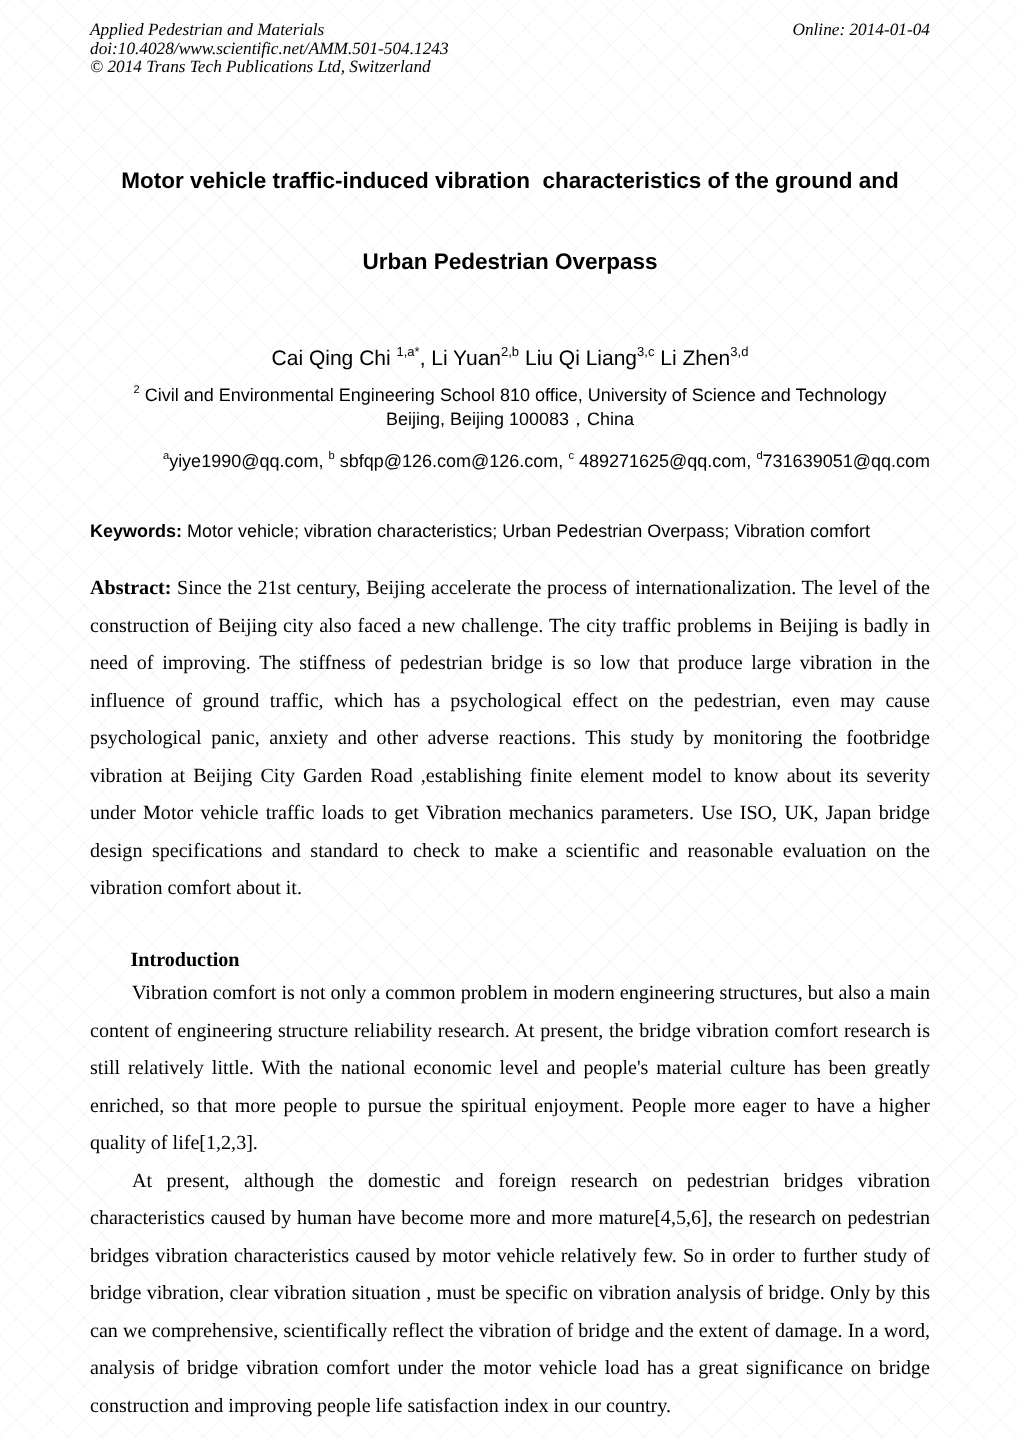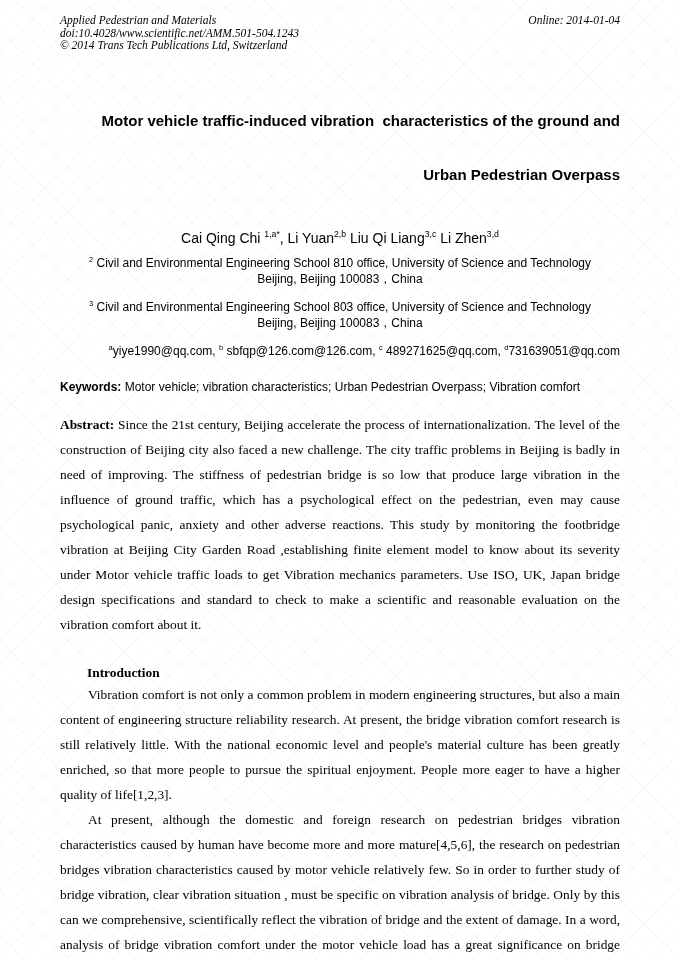--- a/index.html
+++ b/index.html
@@ -20,21 +20,21 @@
   
   .pg-header {
     display: flex; justify-content: space-between; align-items: flex-start;
     font-family: "Liberation Serif", "DejaVu Serif", serif;
     font-style: italic; font-size: 11.5px; line-height: 12.5px;
   }
   .pg-header .left div { white-space: pre; }
   
   .title {
     margin-top: 24px;
-    text-align: right;
+    text-align: center;
     font-family: "Liberation Sans", "DejaVu Sans", sans-serif;
     font-weight: bold; font-size: 15px; line-height: 18px;
     white-space: pre;
   }
   
   .authors {
     margin-top: 9px;
     text-align: center;
     font-family: "Liberation Sans", "DejaVu Sans", sans-serif;
     font-size: 14px; line-height: 18px;
@@ -52,21 +52,21 @@
   }
   
   .emails {
     margin-top: 12px;
     text-align: right;
     font-family: "Liberation Sans", "DejaVu Sans", sans-serif;
     font-size: 12px; line-height: 15px;
   }
   
   .keywords {
-    margin-top: 21px;
+    margin-top: 32px;
     font-family: "Liberation Sans", "DejaVu Sans", sans-serif;
     font-size: 12px; line-height: 15px;
   }
   .keywords .kw-label { font-weight: bold; }
   
   .body-text {
     font-family: "Liberation Serif", "DejaVu Serif", serif;
     font-size: 13.4px; line-height: 25px;
     text-align: justify;
   }
@@ -95,21 +95,20 @@
 
   <div class="title">
     <div>Motor vehicle traffic-induced vibration  characteristics of the ground and</div>
     <div>Urban Pedestrian Overpass</div>
   </div>
 
   <div class="authors"><span>Cai Qing Chi </span><sup>1,a*</sup><span>, Li Yuan</span><sup>2,b</sup><span>  Liu Qi Liang</span><sup>3,c</sup><span> Li Zhen</span><sup>3,d</sup></div>
 
   <div class="affils">
     <div class="affil"><sup>2</sup><span> Civil and Environmental Engineering School 810 office, University of Science and Technology Beijing, Beijing 100083，China</span></div>
-    <div class="affil"><sup>3</sup><span> Civil and Environmental Engineering School 803 office, University of Science and Technology Beijing, Beijing 100083，China</span></div>
   </div>
 
   <div class="emails"><sup>a</sup><span>yiye1990@qq.com, </span><sup>b</sup><span> sbfqp@126.com@126.com, </span><sup>c</sup><span> 489271625@qq.com, </span><sup>d</sup><span>731639051@qq.com</span></div>
 
   <div class="keywords">
     <span class="kw-label">Keywords:</span><span> Motor vehicle; vibration characteristics; Urban Pedestrian Overpass; Vibration comfort</span>
   </div>
 
   <div class="abstract body-text">
     <span class="ab-label">Abstract:</span><span> Since the 21st century, Beijing accelerate the process of internationalization. The level of the construction of Beijing city also faced a new challenge. The city traffic problems in Beijing is badly in need of improving. The stiffness of pedestrian bridge is so low that produce large vibration in the influence of ground traffic, which has a psychological effect on the pedestrian, even may cause psychological panic, anxiety and other adverse reactions. This study by monitoring the footbridge vibration at Beijing City Garden Road ,establishing finite element model to know about its severity under Motor vehicle traffic loads to get Vibration mechanics parameters. Use ISO, UK, Japan bridge design specifications and standard to check to make a scientific and reasonable evaluation on the vibration comfort about it.</span>

